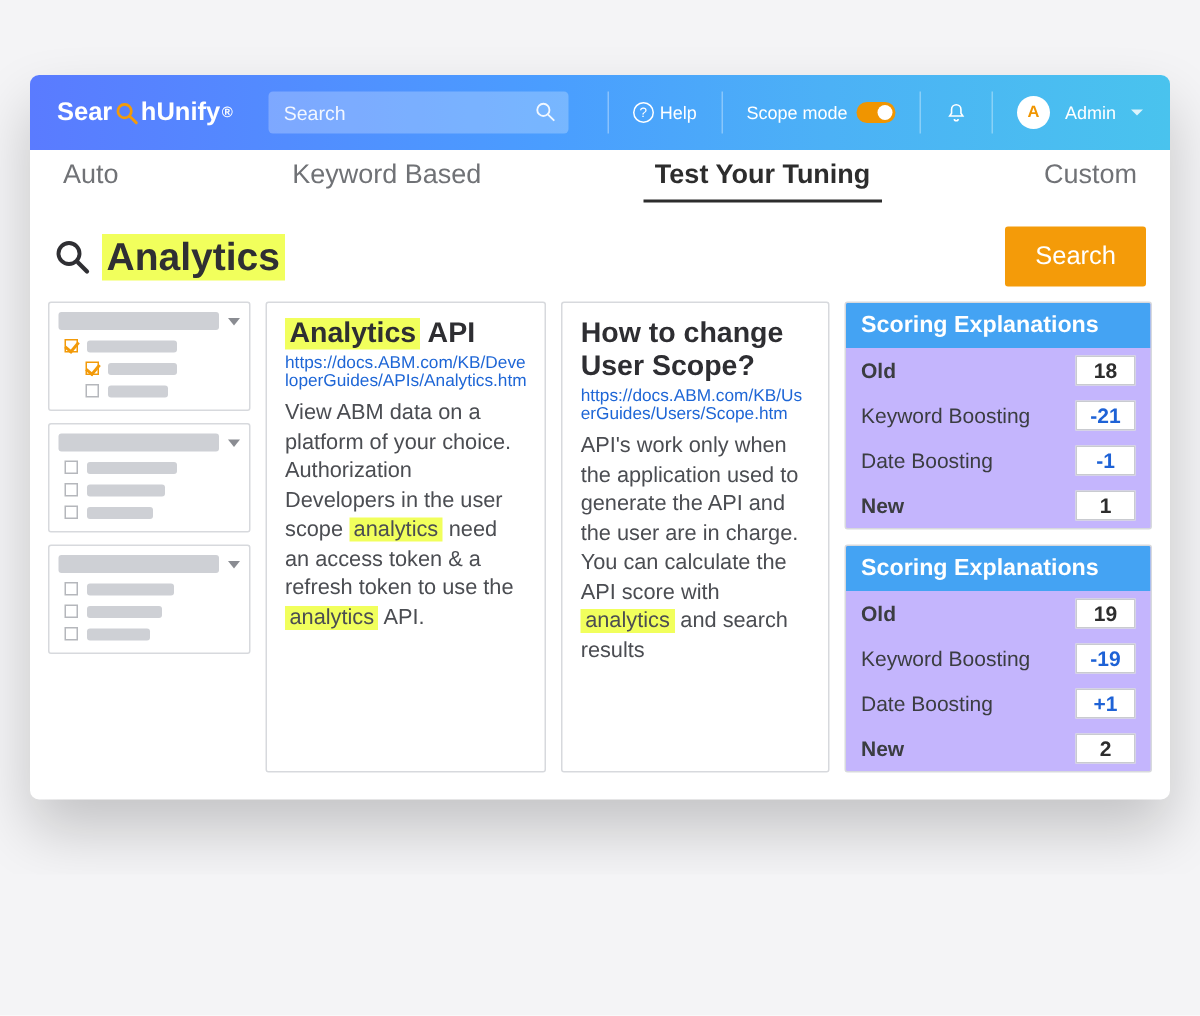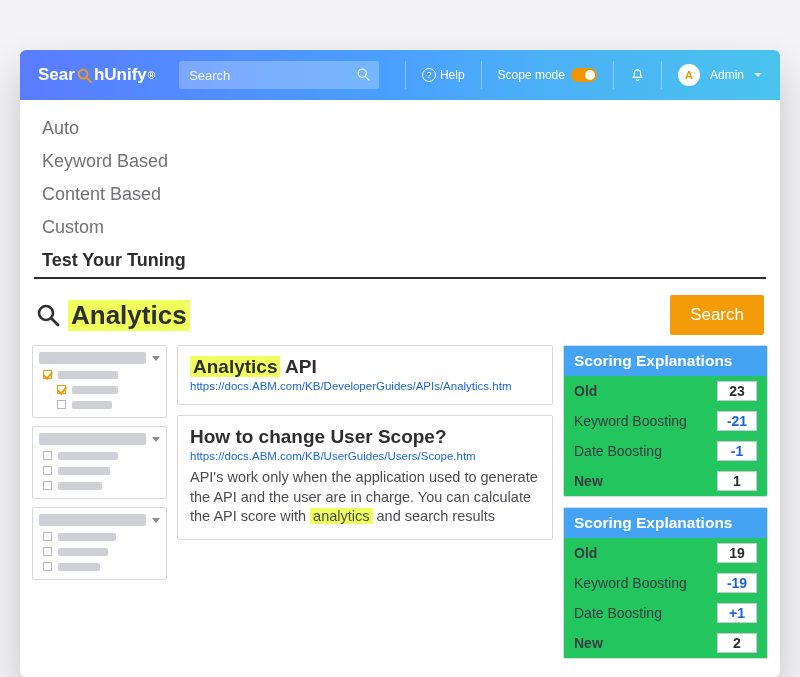--- a/index.html
+++ b/index.html
@@ -26,21 +26,21 @@
   .help-icon{ width:14px; height:14px; border:1.3px solid #fff; border-radius:50%; display:flex; align-items:center; justify-content:center; font-size:9px; }
   .darkmode { display:flex; align-items:center; gap:6px; }
   .toggle { width:26px; height:14px; border-radius:7px; background:#f09500; position:relative; }
   .toggle::after{ content:""; position:absolute; width:10px; height:10px; background:#fff; border-radius:50%; top:2px; right:2px;}
   .avatar { width:22px; height:22px; border-radius:50%; background:#fff; color:#f09500; display:flex; align-items:center; justify-content:center; font-size:11px; font-weight:600; }
   .admin{display:flex;align-items:center;gap:10px;}
   .chev{ width:0;height:0;border-left:4px solid transparent;border-right:4px solid transparent;border-top:4px solid #fff; opacity:.8;}
   .page-head { padding:18px 22px 8px; }
   .page-head h1 { font-size:30px; font-weight:800; color:#505258; font-family:"Segoe UI",Arial,sans-serif; }
   .page-head p { font-size:20px; color:#8d8f95; margin-top:2px; }
-  .tabs { display:flex; justify-content:space-between; padding:0 14px; margin-top:12px;flex-direction:column; }
+  .tabs { display:flex; justify-content:space-between; padding:0 14px; margin-top:0; }
   .tab { font-size:18px; color:#707276; padding:6px 8px; cursor:pointer; white-space:nowrap; }
   .tab.active { color:#2d2d2d; font-weight:700; border-bottom:2px solid #2d2d2d; }
   .query-row { display:flex; align-items:center; padding:16px 16px 10px; gap:14px; }
   .query-box { flex:1; display:flex; align-items:center; gap:8px; font-size:26px; font-weight:800; color:#2f2f33; }
   .query-box .qicon{ color:#2f2f33; }
   .hl { background:#f1ff5c; padding:0 3px; }
   .go-btn {
     background:#f49b09; color:#fff; border:none; padding:10px 20px;
     font-size:17px; border-radius:2px; cursor:pointer; font-weight:500;
   }
@@ -49,28 +49,28 @@
   .facet-group{ border:1px solid #d7d9dd; border-radius:2px; padding:6px 6px 8px; background:#fff;}
   .facet-head{ display:flex; align-items:center; gap:6px; }
   .facet-head .bar{ flex:1; height:12px; background:#ced0d5; border-radius:2px; }
   .facet-head .chev2{ width:0;height:0;border-left:4px solid transparent;border-right:4px solid transparent;border-top:5px solid #8a8c92;}
   .facet-row{ display:flex; align-items:center; gap:6px; margin-top:6px; padding-left:4px;}
   .facet-row .chk{ width:9px;height:9px;border:1.4px solid #b5b7bc; background:#fff; }
   .facet-row .chk.on{ border-color:#f29a09; position:relative; }
   .facet-row .chk.on::after{ content:""; position:absolute; left:1px; top:-1px; width:4px; height:7px; border:solid #f29a09; border-width:0 2px 2px 0; transform:rotate(40deg);}
   .facet-row .lbl{ height:8px; background:#ced0d5; border-radius:2px; }
 
-  .results { flex:1; display:flex; flex-direction:column; gap:10px; }
+  .results { flex:1; display:flex; gap:10px; }
   .card { border:1px solid #d7d9dd; border-radius:2px; padding:10px 12px 12px; background:#fff; }
   .card h3 { font-size:19px; font-weight:800; color:#2e2e32; }
   .card a.url { display:block; font-size:11.5px; color:#1e66d6; margin-top:2px; text-decoration:none; word-break:break-all; }
   .card p { font-size:14.5px; color:#4b4d52; margin-top:6px; line-height:1.35; }
 
   .scoring-col{ width:205px; display:flex; flex-direction:column; gap:10px;}
-  .scorebox{ border:1px solid #d7d9dd; border-radius:2px; background:#22c55e; overflow:hidden; }
+  .scorebox{ border:1px solid #d7d9dd; border-radius:2px; background:#c4b5fd; overflow:hidden; }
   .scorebox .hdr{ background:#44a3f3; color:#fff; font-weight:700; padding:6px 10px; font-size:15.5px; }
   .srow{ display:flex; align-items:center; justify-content:space-between; padding:5px 10px; font-size:14px; color:#3b3d41; }
   .srow.bold{ font-weight:700; }
   .sval{ min-width:40px; text-align:center; border:1px solid #c9cbd0; padding:1px 0; font-size:14px; background:#fff; color:#2d2d2d; }
   .sval.blue{ color:#1e62d6;font-weight:bold; }
 </style>
 </head>
 <body>
 
 <div class="app-frame">
@@ -116,23 +116,22 @@
         <span>Admin</span>
         <span class="chev"></span>
       </div>
     </div>
   </div>
 
 
   <div class="tabs">
     <div class="tab">Auto</div>
     <div class="tab">Keyword Based</div>
-    <div class="tab">Content Based</div>
+    <div class="tab active">Test Your Tuning</div>
     <div class="tab">Custom</div>
-    <div class="tab active">Test Your Tuning</div>
   </div>
 
   <div class="query-row">
     <div class="query-box">
       <svg class="qicon" width="24" height="24" viewBox="0 0 24 24" fill="none">
         <circle cx="10" cy="10" r="7" stroke="#2f2f33" stroke-width="2.6"></circle>
         <line x1="16" y1="16" x2="22" y2="22" stroke="#2f2f33" stroke-width="2.8" stroke-linecap="round"></line>
       </svg>
       <span class="hl">Analytics</span>
     </div>
@@ -197,38 +196,41 @@
           </div>
       </div>
     </div>
 
     <div class="results">
       <div class="card">
         <h3>
           <span></span><span class="hl">Analytics</span><span> API</span>
         </h3>
         <a class="url">https://docs.ABM.com/KB/DeveloperGuides/APIs/Analytics.htm</a>
+        <p>
+          <span>View ABM data on a platform of your choice. Authorization Developers in the user scope </span><span class="hl">analytics</span><span> need an access token &amp; a refresh token to use the </span><span class="hl">analytics</span><span> API.</span>
+        </p>
       </div>
       <div class="card">
         <h3>
           <span>How to change User Scope?</span>
         </h3>
         <a class="url">https://docs.ABM.com/KB/UserGuides/Users/Scope.htm</a>
         <p>
           <span>API's work only when the application used to generate the API and the user are in charge. You can calculate the API score with </span><span class="hl">analytics</span><span> and search results</span>
         </p>
       </div>
     </div>
 
     <div class="scoring-col">
       <div class="scorebox">
         <div class="hdr">Scoring Explanations</div>
         <div class="srow bold">
             <span>Old</span>
-            <span class="sval">23</span>
+            <span class="sval">18</span>
           </div>
         <div class="srow">
             <span>Keyword Boosting</span>
             <span class="sval blue">-21</span>
           </div>
         <div class="srow">
             <span>Date Boosting</span>
             <span class="sval blue">-1</span>
           </div>
         <div class="srow bold">

